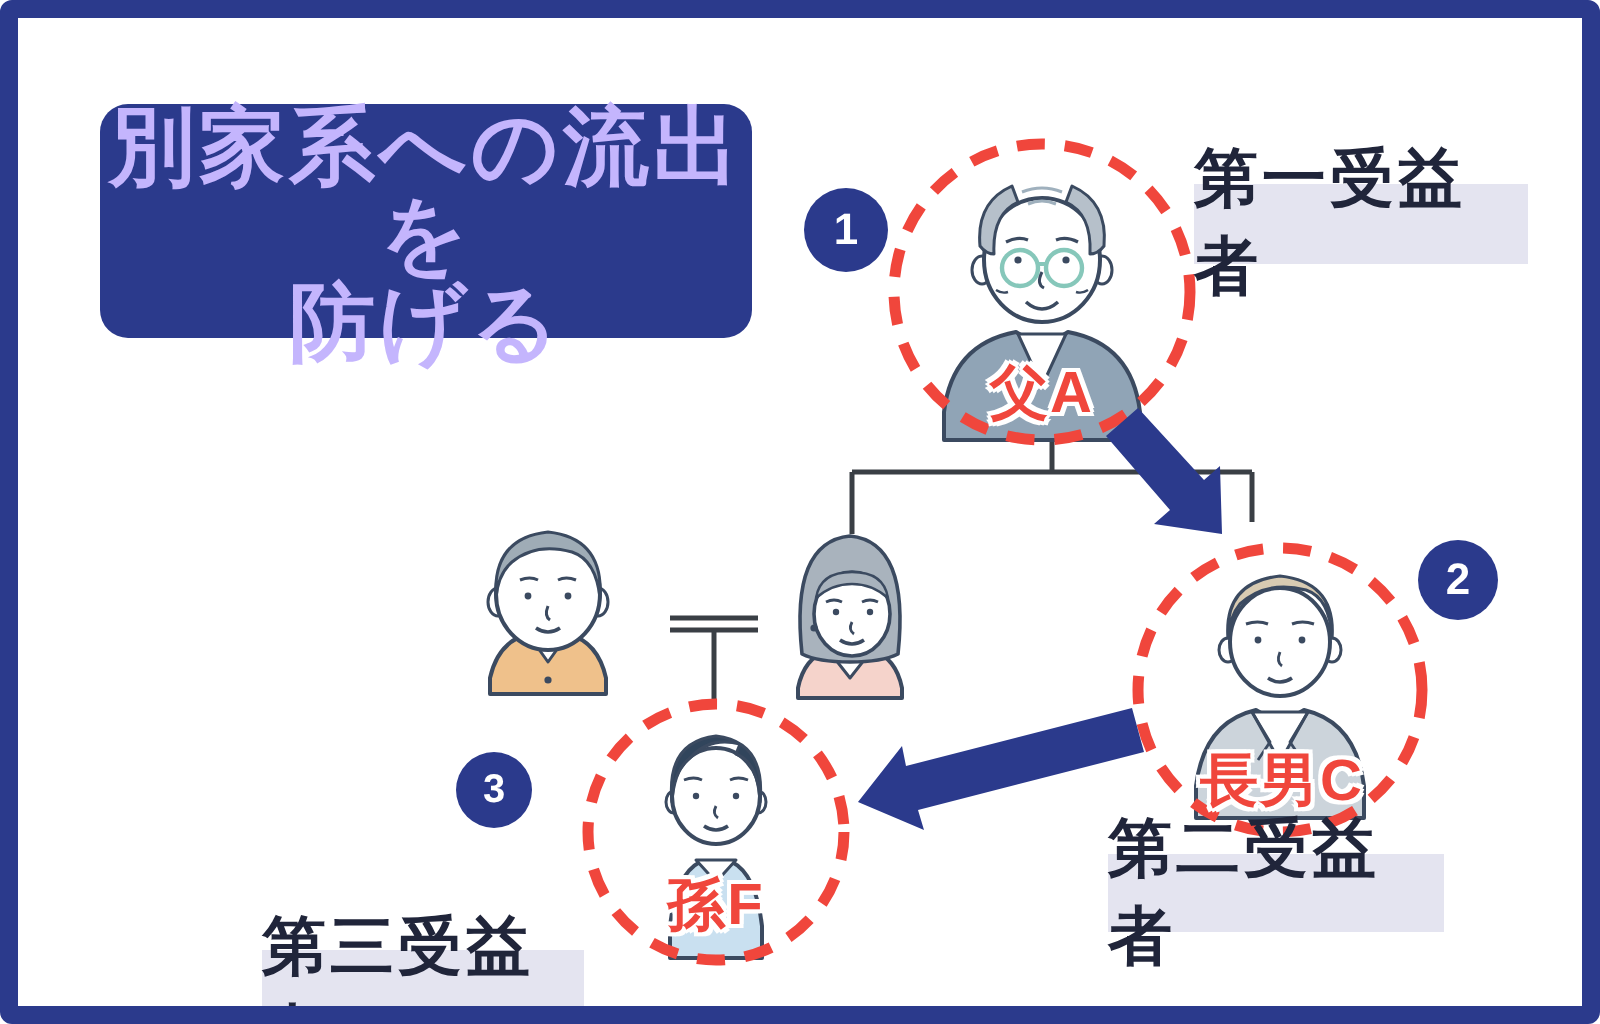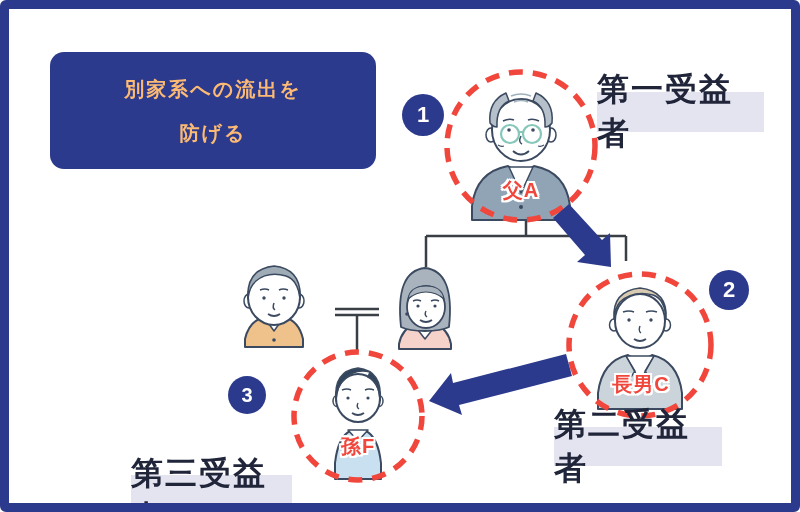--- a/index.html
+++ b/index.html
@@ -4,43 +4,43 @@
 <style>
   html,body{margin:0;padding:0;background:#fff;}
   .frame{
     position:relative; width:800px; height:512px; box-sizing:border-box;
     background:#ffffff; border:9px solid #2b3a8c; border-radius:6px;
     font-family:"Liberation Sans", sans-serif; overflow:hidden;
   }
   .art{position:absolute; left:0; top:0; width:800px; height:512px;}
   .title-box{
     position:absolute; left:41px; top:43px; width:326px; height:117px;
-    background:#2b3a8c; border-radius:14px; color:#fdba74;
-    display:flex; flex-direction:column; align-items:center; justify-content:center;
-    font-weight:bold; font-size:20px; line-height:44px; letter-spacing:2px;
+    background:#2b3a8c; border-radius:14px; color:#c4b5fd;
+    display:flex; flex-direction:column; align-items:center; justify-content:flex-start;
+    font-weight:bold; font-size:43px; line-height:44px; letter-spacing:2px;
     text-align:center;
   }
   .badge{
     position:absolute; width:42px; height:42px; border-radius:50%;
     background:#2b3a8c; color:#ffffff; font-weight:bold; font-size:22px;
     display:flex; align-items:center; justify-content:center;
   }
   .badge-1{left:393px; top:85px;}
   .badge-2{left:700px; top:261px; width:40px; height:40px;}
   .badge-3{left:219px; top:367px; width:38px; height:38px; font-size:20px;}
   .role-label{
     position:absolute; background:#e4e4f0; color:#20253a;
     font-weight:bold; font-size:32px; letter-spacing:2px;
     display:flex; align-items:center; justify-content:center;
   }
   .role-1{left:588px; top:83px;  width:167px; height:40px;}
   .role-2{left:545px; top:418px; width:168px; height:39px;}
   .role-3{left:122px; top:422px; width:161px; height:41px;margin-top:44px;}
   .name-label{
-    position:absolute; color:#f0463c; font-weight:bold; font-size:20px;
+    position:absolute; color:#f0463c; font-weight:bold; font-size:29px;
     letter-spacing:1px; text-align:center; width:160px;
     text-shadow:-2px -2px 0 #fff, 2px -2px 0 #fff, -2px 2px 0 #fff, 2px 2px 0 #fff,
                  0 -2px 0 #fff, 0 2px 0 #fff, -2px 0 0 #fff, 2px 0 0 #fff;
   }
   .name-1{left:432px; top:168px;}
   .name-2{left:552px; top:362px;}
   .name-3{left:269px; top:424px;}
 </style>
 </head>
 <body>

